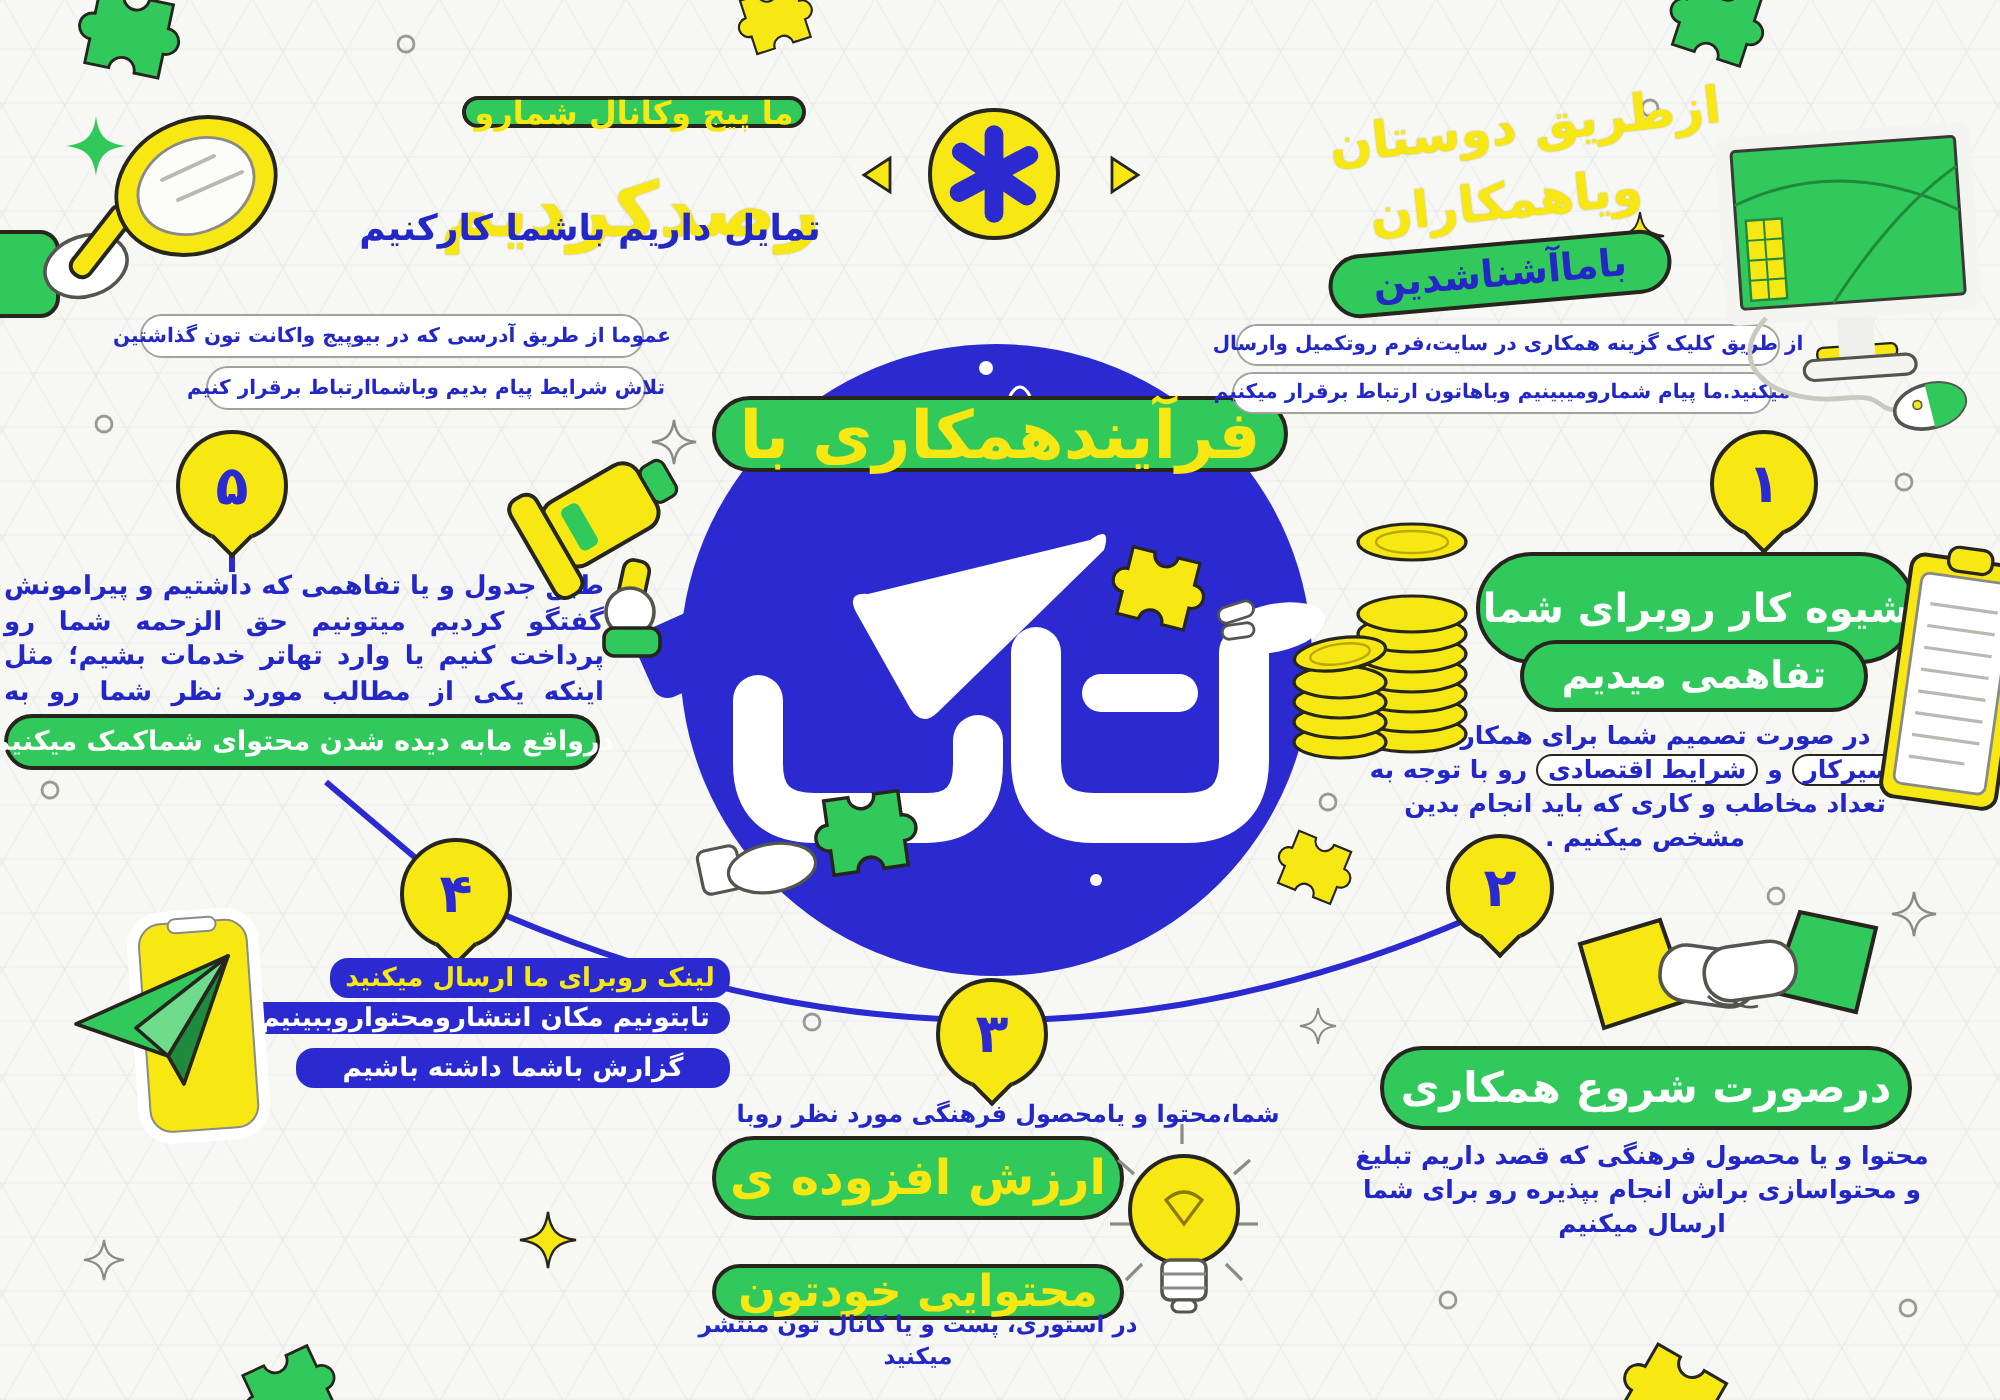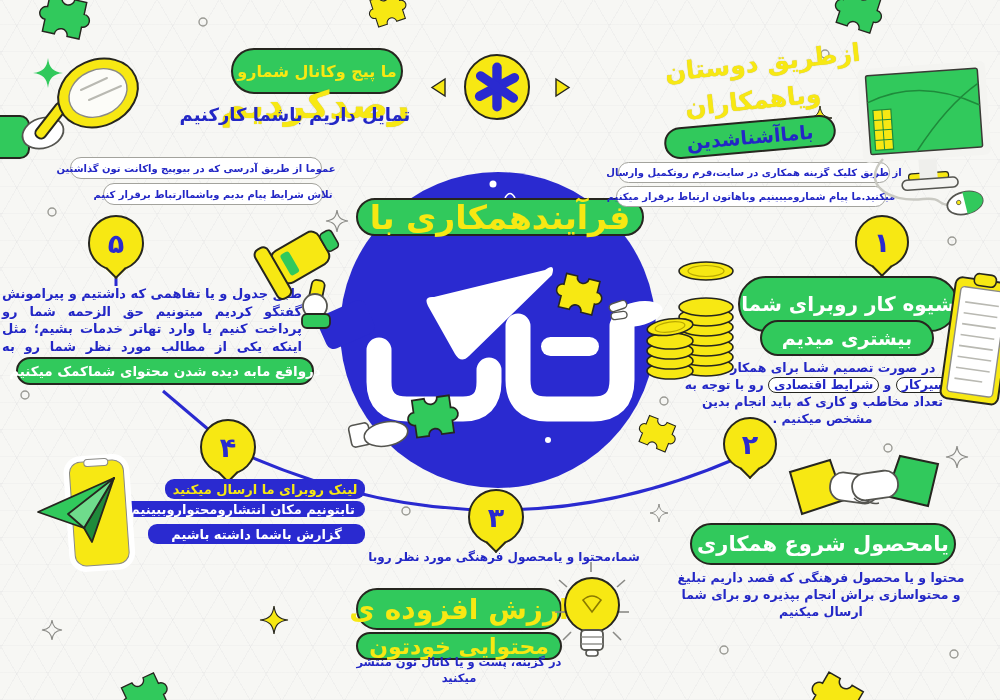--- a/index.html
+++ b/index.html
@@ -186,21 +186,21 @@
     </svg>
   </div>
   <svg class="abs" style="left:432px;top:79px" width="13" height="17">
       <polygon points="13,0 13,17 0,8.5" fill="#f7e813" stroke="#26261f" stroke-width="1.4"></polygon>
     </svg>
   <svg class="abs" style="left:556px;top:79px" width="13" height="17">
       <polygon points="0,0 0,17 13,8.5" fill="#f7e813" stroke="#26261f" stroke-width="1.4"></polygon>
     </svg>
 
   <div>
-    <div class="pill ytext abs" style="left:231px;top:48px;width:172px;height:46px;font-size:16px">
+    <div class="pill ytext abs" style="left:231px;top:48px;width:172px;height:16px;font-size:16px">
       <span>ما پیج وکانال شمارو</span>
     </div>
     <div class="ytitle abs" style="left:240px;top:83px;width:170px;font-size:38px">رصدکردیم</div>
     <div class="btext-line abs" style="left:170px;top:104px;width:250px;font-size:18px">تمایل داریم باشما کارکنیم</div>
     <div class="note abs" style="left:70px;top:157px;width:252px;height:22px">عموما از طریق آدرسی که در بیوپیج واکانت تون گذاشتین</div>
     <div class="note abs" style="left:103px;top:183px;width:220px;height:22px">تلاش شرایط پیام بدیم وباشماارتباط برقرار کنیم</div>
   </div>
 
   <svg class="abs" style="left:-15px;top:38px" width="190" height="135" viewBox="0 0 190 135">
     <rect x="-6" y="78" width="50" height="42" rx="9" fill="#31c95c" stroke="#26261f" stroke-width="2"></rect>
@@ -243,21 +243,21 @@
   </svg>
 
   <div>
     <div class="numcircle abs" style="left:855px;top:215px;width:54px;height:54px">
       <span>۱</span>
     </div>
     <div class="pill wtext abs" style="left:738px;top:276px;width:220px;height:56px;font-size:20px">
       <span>شیوه کار روبرای شما</span>
     </div>
     <div class="pill wtext abs" style="left:760px;top:320px;width:174px;height:36px;font-size:19px">
-      <span>بیشتری میدیم</span>
+      <span>تفاهمی میدیم</span>
     </div>
     <div class="body-copy abs" style="left:680px;top:360px;width:285px;font-size:12.5px">
       <span>در صورت تصمیم شما برای همکاری ،</span>
       <span class="tagpill">مسیرکار</span>
       <span>و</span>
       <span class="tagpill">شرایط اقتصادی</span>
       <span>رو با توجه به تعداد مخاطب و کاری که باید انجام بدین مشخص میکنیم .</span>
     </div>
   </div>
 
@@ -297,45 +297,45 @@
           <line x1="12" y1="109" x2="40" y2="109"></line>
       </g>
     </g>
   </svg>
 
   <div>
     <div class="numcircle abs" style="left:723px;top:417px;width:54px;height:54px">
       <span>۲</span>
     </div>
     <div class="pill wtext abs" style="left:690px;top:523px;width:266px;height:42px;font-size:21px">
-      <span>یامحصول شروع همکاری</span>
+      <span>درصورت شروع همکاری</span>
     </div>
     <div class="body-copy abs" style="left:675px;top:570px;width:292px;font-size:12.5px">محتوا و یا محصول فرهنگی که قصد داریم تبلیغ و محتواسازی براش انجام بپذیره رو برای شما ارسال میکنیم</div>
   </div>
 
   <svg class="abs" style="left:788px;top:450px" width="152" height="80" viewBox="0 0 152 80">
     <polygon points="2,22 42,10 56,50 14,64" fill="#f7e813" stroke="#26261f" stroke-width="2"></polygon>
     <polygon points="150,14 112,6 98,46 140,56" fill="#31c95c" stroke="#26261f" stroke-width="2"></polygon>
     <rect x="42" y="24" width="48" height="28" rx="13" fill="#fff" stroke="#555550" stroke-width="1.8" transform="rotate(8 66 38)"></rect>
     <rect x="64" y="22" width="46" height="27" rx="13" fill="#fff" stroke="#555550" stroke-width="1.8" transform="rotate(-8 87 35)"></rect>
     <path d="M66 48 q6 6 14 4 M78 50 q6 5 13 3" fill="none" stroke="#555550" stroke-width="1.4"></path>
   </svg>
 
   <div>
     <div class="numcircle abs" style="left:468px;top:489px;width:56px;height:56px">
       <span>۳</span>
     </div>
     <div class="body-copy abs" style="left:348px;top:549px;width:312px;font-size:12px">شما،محتوا و یامحصول فرهنگی مورد نظر روبا</div>
-    <div class="pill ytext abs" style="left:356px;top:588px;width:206px;height:42px;font-size:28px">
+    <div class="pill ytext abs" style="left:356px;top:568px;width:206px;height:42px;font-size:24px">
       <span>ارزش افزوده ی</span>
     </div>
     <div class="pill ytext abs" style="left:356px;top:632px;width:206px;height:28px;font-size:22px">
       <span>محتوایی خودتون</span>
     </div>
-    <div class="body-copy abs" style="left:348px;top:655px;width:222px;font-size:11.5px">در گزینه، پست و یا کانال تون منتشر میکنید</div>
+    <div class="body-copy abs" style="left:348px;top:655px;width:222px;font-size:11.5px">در استوری، پست و یا کانال تون منتشر میکنید</div>
   </div>
 
   <svg class="abs" style="left:553px;top:560px" width="80" height="108" viewBox="0 0 80 108">
     <g stroke="#8a8a86" stroke-width="1.6">
       <line x1="38" y1="2" x2="38" y2="12"></line>
         <line x1="6" y1="20" x2="14" y2="27"></line>
       <line x1="72" y1="20" x2="64" y2="27"></line>
         <line x1="2" y1="52" x2="12" y2="52"></line>
       <line x1="76" y1="52" x2="66" y2="52"></line>
         <line x1="10" y1="80" x2="18" y2="72"></line>
@@ -370,21 +370,21 @@
       <polygon points="82,30 52,80 60,94" fill="#1f8a3b"></polygon>
       <polygon points="82,30 36,66 52,80" fill="#6fdc8c"></polygon>
     </g>
   </svg>
 
   <div>
     <div class="numcircle abs" style="left:88px;top:215px;width:56px;height:56px">
       <span>۵</span>
     </div>
     <div class="body-copy abs" style="left:2px;top:285px;width:300px;font-size:13px;text-align:justify;text-align-last:center">طبق جدول و یا تفاهمی که داشتیم و پیرامونش گفتگو کردیم میتونیم حق الزحمه شما رو پرداخت کنیم یا وارد تهاتر خدمات بشیم؛ مثل اینکه یکی از مطالب مورد نظر شما رو به مخاطبان بیشتری پیشنهاد بدیم</div>
-    <div class="pill wtext abs" style="left:16px;top:357px;width:298px;height:28px;font-size:13.5px">
+    <div class="pill wtext abs" style="left:2px;top:357px;width:298px;height:28px;font-size:13.5px">
       <span>درواقع مابه دیده شدن محتوای شماکمک میکنیم</span>
     </div>
   </div>
 
   <svg class="abs" style="left:258px;top:206px" width="102" height="124" viewBox="0 0 102 124">
     <rect x="62" y="104" width="52" height="36" rx="8" fill="#2a2ad0" transform="rotate(-24 80 120)"></rect>
     <g transform="rotate(-30 50 55)">
       <rect x="18" y="30" width="54" height="36" rx="9" fill="#f7e813" stroke="#26261f" stroke-width="2"></rect>
       <rect x="6" y="20" width="15" height="56" rx="6" fill="#f7e813" stroke="#26261f" stroke-width="2"></rect>
       <rect x="72" y="38" width="13" height="20" rx="4" fill="#31c95c" stroke="#26261f" stroke-width="1.6"></rect>

